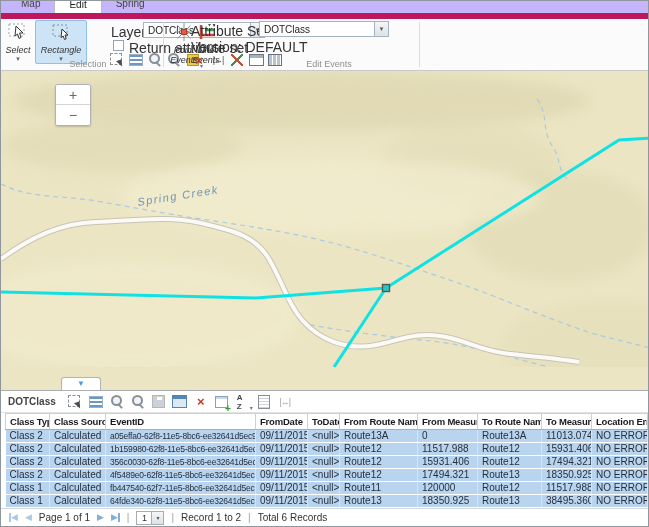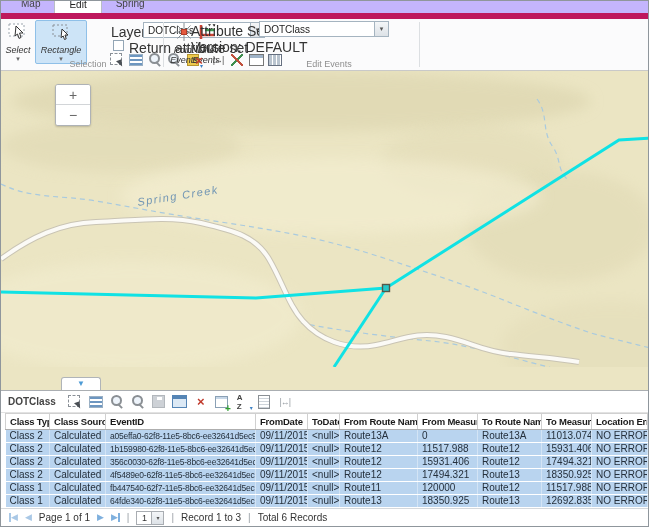--- a/index.html
+++ b/index.html
@@ -340,21 +340,21 @@
             </tr>
             <tr>
               <td>Class 1</td>
               <td>Calculated</td>
               <td>64fde340-62f8-11e5-8bc6-ee32641d5ec9</td>
               <td>09/11/2015</td>
               <td>&lt;null&gt;</td>
               <td>Route13</td>
               <td>18350.925</td>
               <td>Route13</td>
-              <td>12692.835</td>
+              <td>38495.360</td>
               <td>NO ERROR</td>
             </tr>
           </tbody>
       </table>
     </div>
     <div class="pagbar">
       <span class="nav dis">
           <span class="bar"></span>
           <span>◀</span>
         </span>
@@ -364,19 +364,19 @@
       <span class="nav">
           <span>▶</span>
           <span class="bar"></span>
         </span>
       <span class="pgsep">|</span>
       <span class="pg-select">
         <span class="v">1</span>
         <span class="d">▾</span>
       </span>
       <span class="pgsep">|</span>
-      <span>Record 1 to 3</span>
+      <span>Record 1 to 2</span>
       <span class="pgsep">|</span>
       <span>Total 6 Records</span>
     </div>
   </div>
 
 </div>
 
 </body></html>

